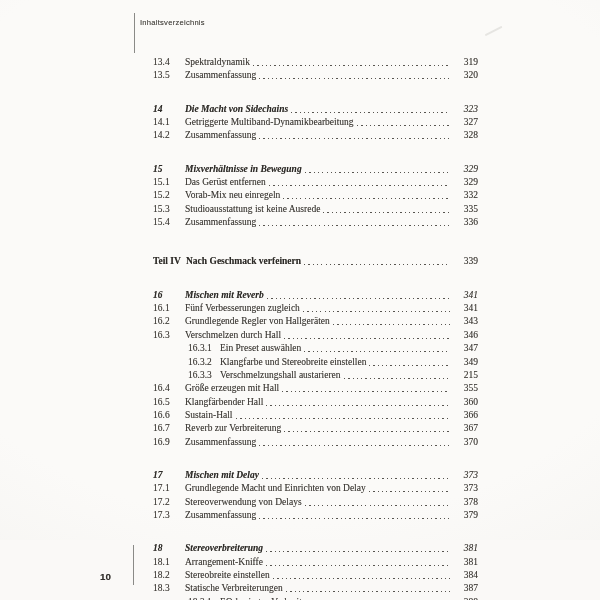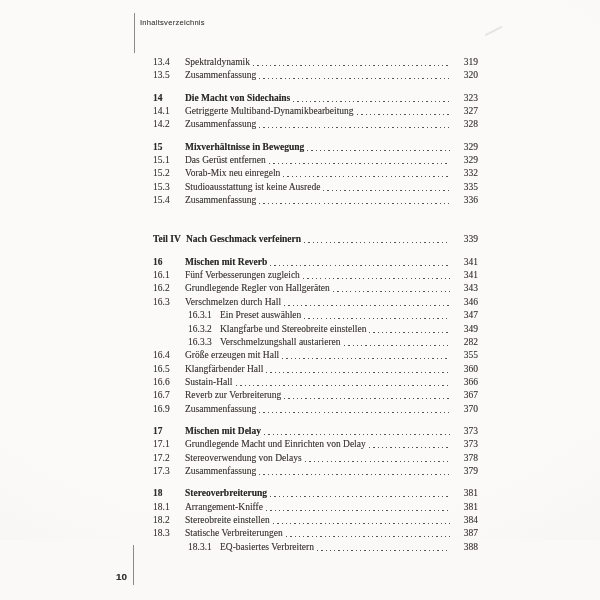--- a/index.html
+++ b/index.html
@@ -44,37 +44,37 @@
   .row .num{flex:0 0 32px;}
   .row .title{flex:0 0 auto;}
   .row .dots{
     flex:1 1 auto;align-self:stretch;margin:0 3px 0 2px;
     background-image:repeating-linear-gradient(90deg, var(--dots) 0 1.25px, transparent 1.25px 4.3px);
     background-size:calc(100% - 2px) 1.35px;
     background-repeat:no-repeat;
     background-position:left 1px bottom 3px;
   }
   .row .pg{flex:0 0 24px;text-align:right;}
-  .row.chapter{margin-top:9px;}
+  .row.chapter{margin-top:20px;font-style:italic;}
   .row.chapter .num,.row.chapter .title,
   .row.part .num,.row.part .title{
     font-weight:bold;color:var(--bold-text);
   }
   .row.part{margin-top:26px;margin-bottom:9px;}
   .row.part .num{flex-basis:33px;}
   .row.subsection{padding-left:35px;}
   .row.subsection .num{flex:0 0 32px;}
 
   
   .footer-rule{
     position:absolute;left:133px;top:545px;width:1.3px;height:40px;
     background:var(--rule);
   }
   .footer-page{
-    position:absolute;left:100px;top:571px;width:27px;text-align:right;
+    position:absolute;left:100px;top:571px;width:27px;text-align:left;
     font-family:"Liberation Sans","DejaVu Sans",sans-serif;
     font-weight:bold;font-size:9.8px;color:#33312e;
   }
 
   
   .artifact{
     position:absolute;left:484px;top:30px;width:19px;height:1.6px;
     background:#e6e5e2;transform:rotate(-27deg);border-radius:2px;
   }
 </style>
@@ -188,21 +188,21 @@
       <div class="row subsection">
     <span class="num">16.3.2</span>
     <span class="title">Klangfarbe und Stereobreite einstellen</span>
     <span class="dots"></span>
     <span class="pg">349</span>
   </div>
       <div class="row subsection">
     <span class="num">16.3.3</span>
     <span class="title">Verschmelzungshall austarieren</span>
     <span class="dots"></span>
-    <span class="pg">282</span>
+    <span class="pg">215</span>
   </div>
       <div class="row section">
     <span class="num">16.4</span>
     <span class="title">Größe erzeugen mit Hall</span>
     <span class="dots"></span>
     <span class="pg">355</span>
   </div>
       <div class="row section">
     <span class="num">16.5</span>
     <span class="title">Klangfärbender Hall</span>

